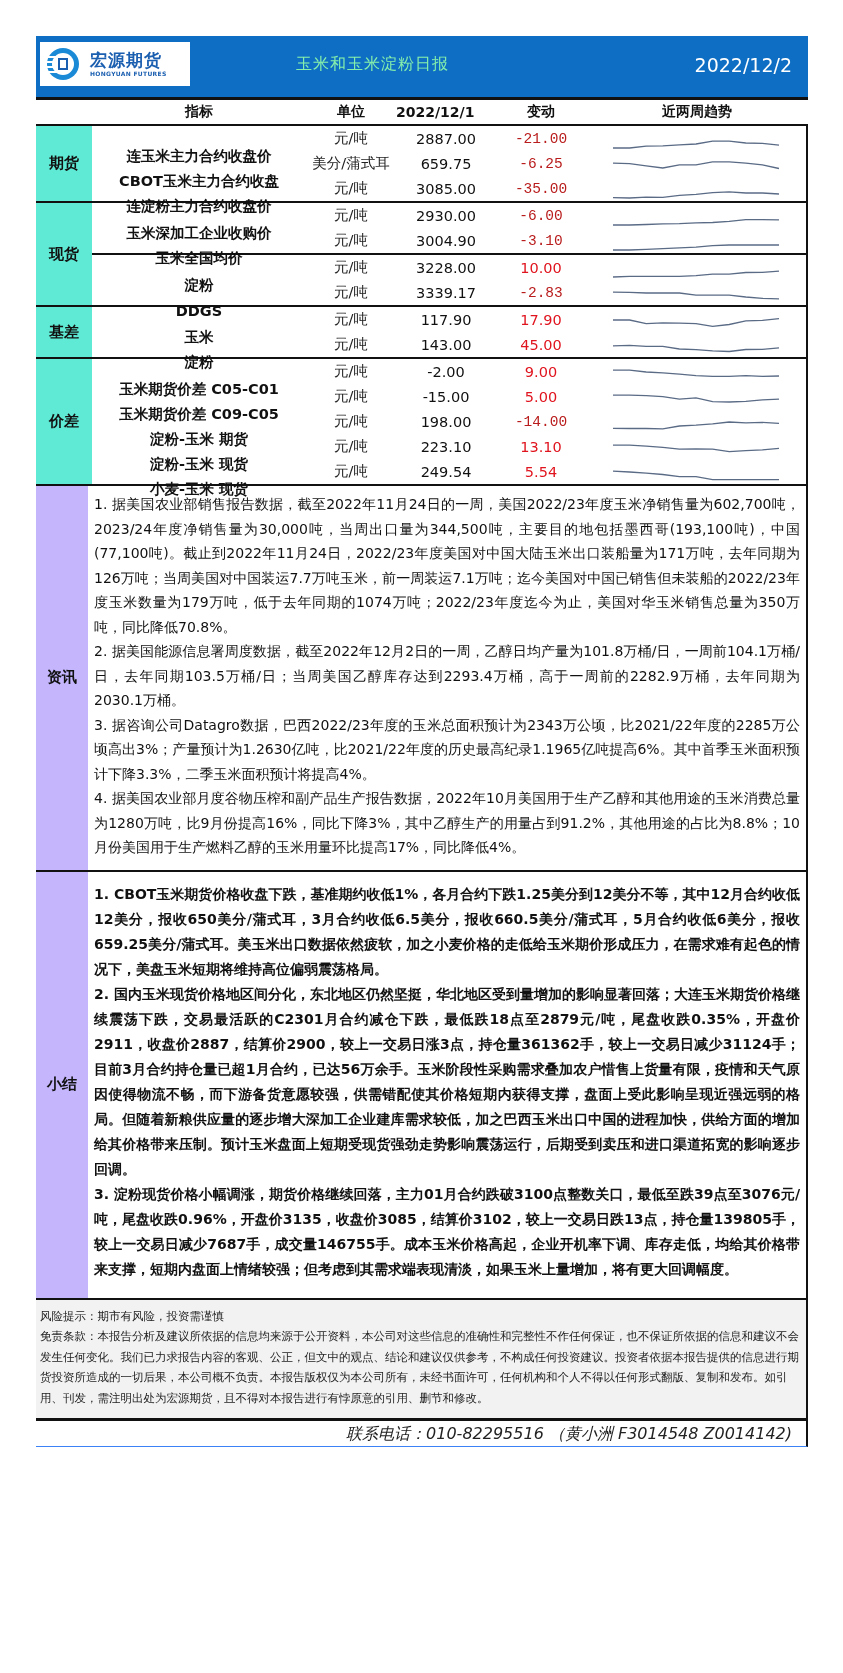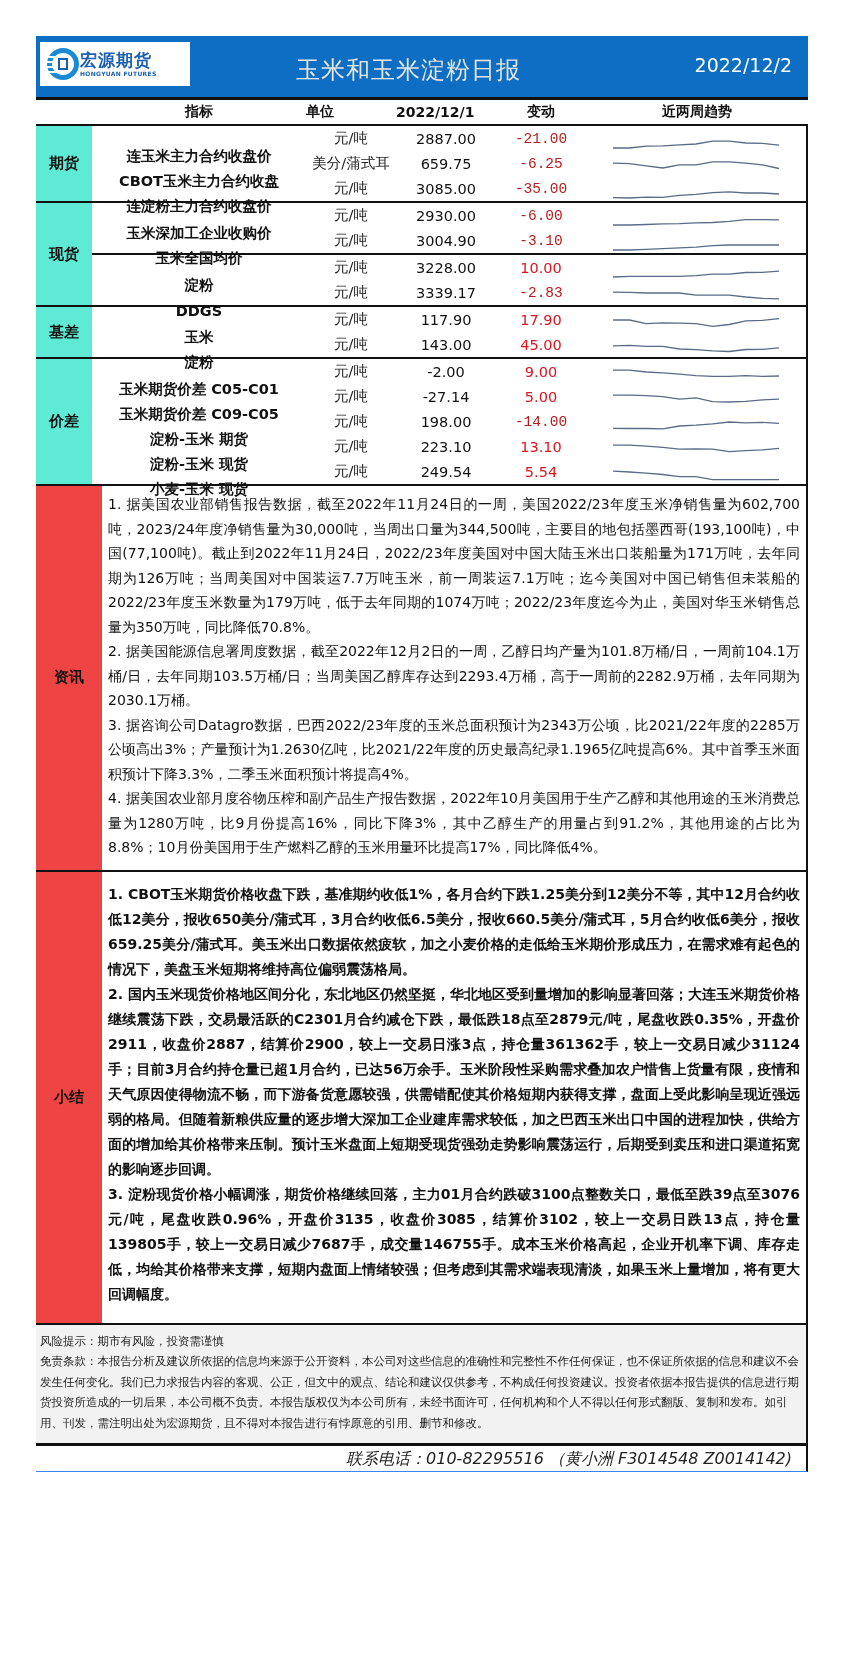--- a/index.html
+++ b/index.html
@@ -5,31 +5,31 @@
   * { box-sizing: border-box; margin: 0; padding: 0; }
   html, body { width: 843px; height: 1673px; background: #ffffff; overflow: hidden; }
   body { font-family: "DejaVu Sans", "Liberation Sans", sans-serif; color: #111; position: relative; }
 
   .page { position: absolute; left: 36px; top: 36px; width: 772px; }
 
   
   .header { height: 64px; background: #0d6ec3; position: relative; border-bottom: 3px solid #111; }
   .logo-box { position: absolute; left: 4px; top: 6px; width: 150px; height: 44px; background: #fff; display: flex; align-items: center; padding-left: 6px; }
   .logo-mark { width: 34px; height: 34px; position: relative; }
-  .logo-text { margin-left: 0; display: flex; flex-direction: column; }
+  .logo-text { margin-left: 10px; display: flex; flex-direction: column; }
   .logo-cn { font-size: 17px; font-weight: bold; color: #1b5fb0; letter-spacing: 1px; line-height: 20px; font-family: "DejaVu Sans", sans-serif; }
   .logo-en { font-size: 6px; font-weight: bold; color: #1b5fb0; letter-spacing: 0.3px; line-height: 8px; }
-  .header-title { position: absolute; left: 260px; top: 18px; font-size: 24px; color: #e5e5e5; letter-spacing: 1px; }
+  .header-title { position: absolute; left: 260px; top: 18px; font-size: 16px; color: #86efac; letter-spacing: 1px; }
   .header-date { position: absolute; right: 16px; top: 18px; font-size: 19px; color: #fff; }
 
   
   .col-head { display: flex; height: 26px; align-items: center; font-weight: bold; font-size: 14px; border-bottom: 2px solid #111; }
   .c-cat { width: 56px; }
   .c-name { width: 214px; text-align: center; }
-  .c-unit { width: 90px; }
+  .c-unit { width: 90px; text-align: center; }
   .c-val { width: 100px; }
   .c-chg { width: 90px; text-align: center; }
   .c-trend { width: 222px; text-align: center; }
 
   .section { display: flex; border-bottom: 2px solid #111; border-right: 2px solid #111; }
   .section .cat { width: 56px; background: #5eead4; display: flex; align-items: center; justify-content: center; font-weight: bold; font-size: 15px; }
   .section .rows { flex: 1; }
   .row { display: flex; height: 25px; align-items: center; font-size: 14.5px; }
   .row .name { width: 214px; text-align: center; font-weight: bold; white-space: nowrap; margin-top: 36px; }
   .row .unit { width: 90px; text-align: center; color: #222; white-space: nowrap; }
@@ -37,21 +37,21 @@
   .row .chg { width: 90px; text-align: center; }
   .row .trend { width: 220px; height: 25px; display: flex; align-items: center; justify-content: center; }
   .chg.up { color: #e0141e; }
   .chg.down { color: #b91c1c; font-family: Liberation Mono, monospace; }
   .subdiv { border-top: 2px solid #111; }
   .trend svg { width: 170px; height: 24px; }
   .trend polyline { fill: none; stroke: #5a6b86; stroke-width: 1.3; }
 
   
   .block { display: flex; border-bottom: 2px solid #111; border-right: 2px solid #111; }
-  .block .cat { width: 66px; background: #ef4444; display: flex; align-items: center; justify-content: center; font-weight: bold; font-size: 15px; }
+  .block .cat { width: 52px; background: #c4b5fd; display: flex; align-items: center; justify-content: center; font-weight: bold; font-size: 15px; }
   .block .body { flex: 1; padding: 6px 6px 10px 6px; font-size: 14px; line-height: 24.5px; text-align: justify; }
   .block.news .body { font-size: 14px; }
   .block.summary .body { font-weight: bold; font-size: 14px; line-height: 25px; padding-top: 10px; padding-bottom: 16px; }
   .para { margin: 0; }
 
   
   .disclaimer { background: #f2f2f2; padding: 6px 4px 10px 4px; font-size: 11.5px; line-height: 20.5px; color: #222; border-bottom: 3px solid #111; border-right: 2px solid #111; }
   .contact { height: 26px; text-align: right; padding-right: 14px; font-size: 16px; font-style: italic; color: #222; line-height: 26px; border-bottom: 1px solid #3b82f6; border-right: 2px solid #111; }
 </style>
 </head>
@@ -222,21 +222,21 @@
           <div class="chg up">9.00</div>
           <div class="trend">
             <svg viewBox="0 0 170 24">
               <polyline points="2.0,10.2 18.6,10.2 35.2,12.0 51.8,12.9 68.4,14.2 85.0,15.6 101.6,16.3 118.2,16.3 134.8,15.6 151.4,16.3 168.0,16.0"></polyline>
             </svg>
           </div>
         </div>
         <div class="row">
           <div class="name">玉米期货价差 C09-C05</div>
           <div class="unit">元/吨</div>
-          <div class="val">-27.14</div>
+          <div class="val">-15.00</div>
           <div class="chg up">5.00</div>
           <div class="trend">
             <svg viewBox="0 0 170 24">
               <polyline points="2.0,10.2 18.6,10.2 35.2,10.6 51.8,11.6 68.4,14.2 85.0,12.9 101.6,16.7 118.2,17.0 134.8,16.3 151.4,14.9 168.0,14.2"></polyline>
             </svg>
           </div>
         </div>
         <div class="row">
           <div class="name">淀粉-玉米 期货</div>
           <div class="unit">元/吨</div>

